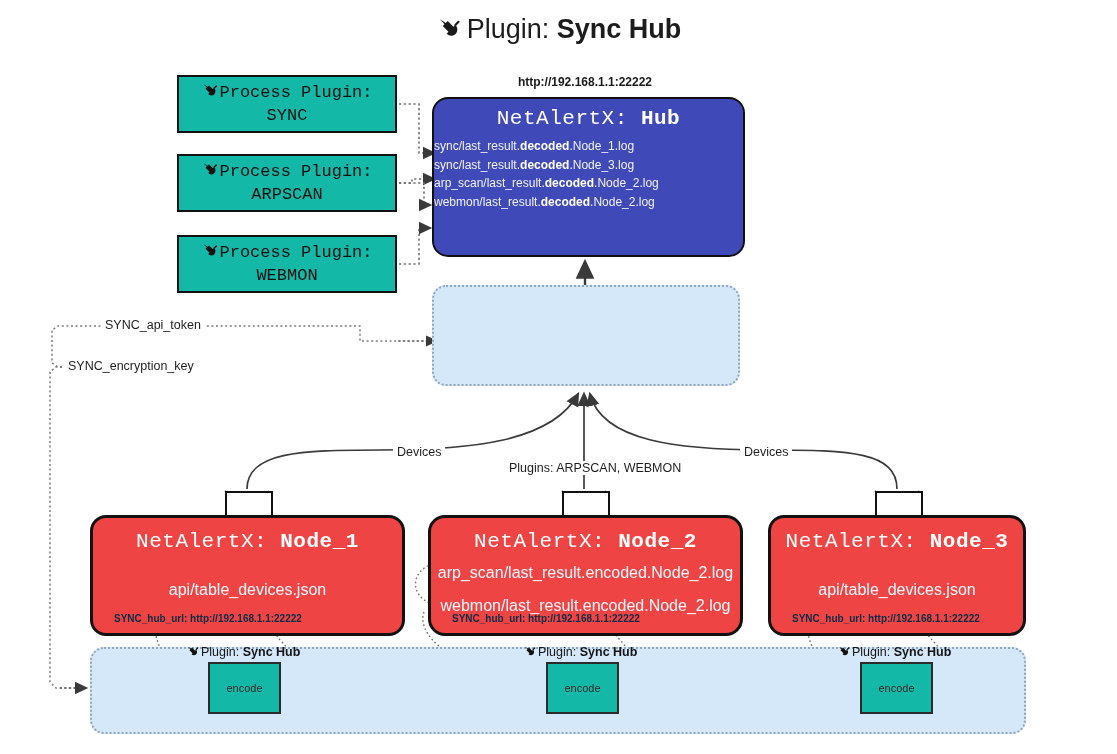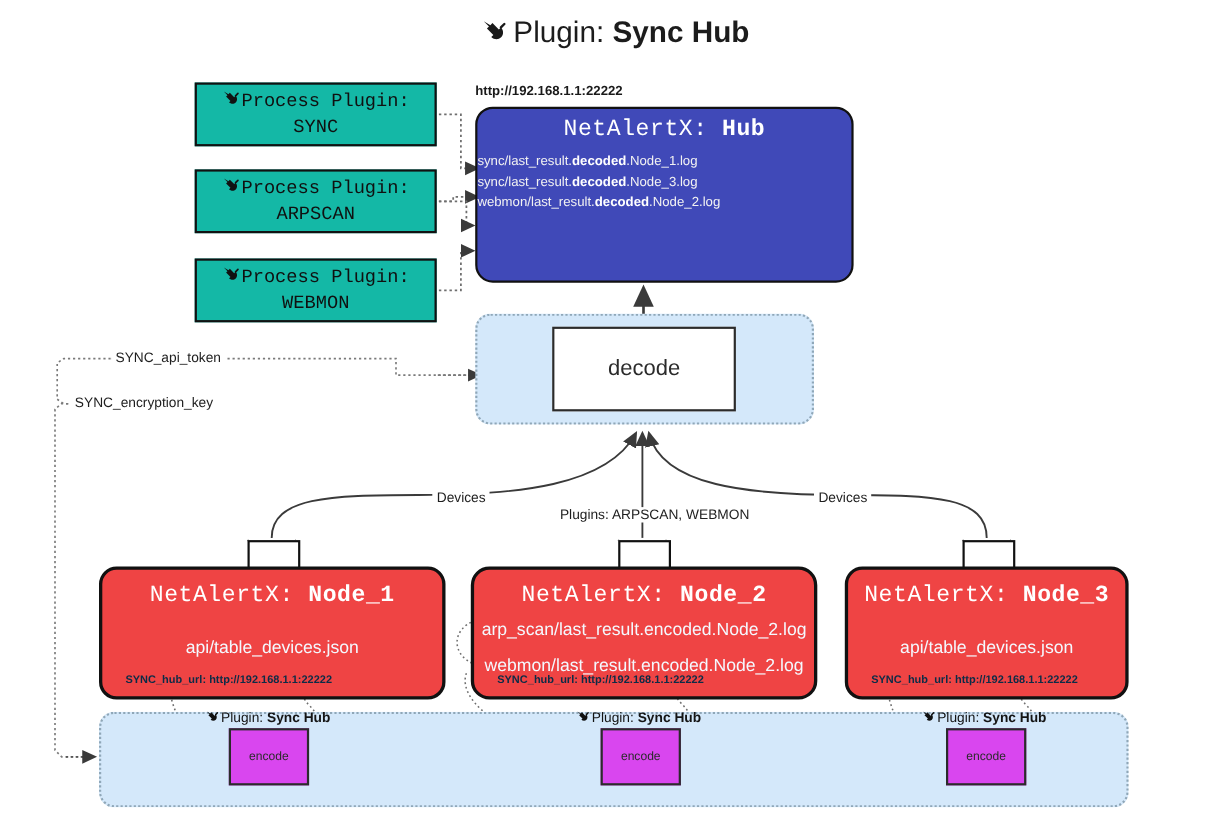--- a/index.html
+++ b/index.html
@@ -28,25 +28,25 @@
     line-height:1.25;
   }
   .pbox .ptxt{display:block;}
   .pbox .plug{display:inline-block;vertical-align:-2px;margin-right:1px;}
   #pbox1{left:177px;top:75px;}
   #pbox2{left:177px;top:154px;}
   #pbox3{left:177px;top:235px;}
 
   
   #hub-url{
-    left:432px;top:75px;width:306px;
+    left:432px;top:75px;width:306px;text-align:center;
     font-size:12px;font-weight:bold;color:#1a1a1a;
   }
   #hub{
-    left:432px;top:97px;width:344px;height:160px;
+    left:432px;top:97px;width:313px;height:160px;
     background:#4049b8;border:2.5px solid #111;border-radius:16px;
     padding-top:8px;box-sizing:border-box;
   }
   #hub .htitle{
     font-family:"Liberation Mono",monospace;font-size:21px;color:#fff;
     text-align:center;margin-bottom:7px;letter-spacing:.5px;
   }
   #hub .htitle b{font-weight:bold;}
   #hub .hline{
     font-size:12px;color:#f2f2f2;text-align:left;line-height:1.56;
@@ -106,21 +106,21 @@
   #node2 .nline{margin-top:7px;}
   #node3{left:768px;top:515px;width:258px;height:121px;}
   #node3 .nline{margin-top:24px;}
 
   
   #encode-band{
     left:90px;top:647px;width:936px;height:87px;
     background:#d4e8fa;border:2px dotted #8fa7b8;border-radius:14px;
   }
   .ebox{
-    width:73px;height:52px;background:#d946ef;border:2px solid #2b2b2b;
+    width:73px;height:52px;background:#14b8a6;border:2px solid #2b2b2b;
     display:flex;align-items:center;justify-content:center;
     font-size:11px;color:#2b2b2b;
   }
   #ebox1{left:208px;top:662px;}
   #ebox2{left:546px;top:662px;}
   #ebox3{left:860px;top:662px;}
   .eplug{
     position:absolute;font-size:12.5px;color:#141414;white-space:nowrap;
   }
   .eplug b{font-weight:bold;}
@@ -253,25 +253,25 @@
 
   <div class="node" id="hub-url">http://192.168.1.1:22222</div>
 
   <div class="node" id="hub">
     <div class="htitle">
       <span>NetAlertX:</span>
       <b>Hub</b>
     </div>
     <div class="hline"><span>sync/last_result.</span><b>decoded</b><span>.Node_1.log</span></div>
     <div class="hline"><span>sync/last_result.</span><b>decoded</b><span>.Node_3.log</span></div>
+    <div class="hline"><span>arp_scan/last_result.</span><b>decoded</b><span>.Node_2.log</span></div>
     <div class="hline"><span>webmon/last_result.</span><b>decoded</b><span>.Node_2.log</span></div>
   </div>
 
   <div class="node" id="decode-wrap"></div>
-  <div class="node" id="decode">decode</div>
 
   <div class="elabel" id="lbl-token">SYNC_api_token</div>
   <div class="elabel" id="lbl-enckey">SYNC_encryption_key</div>
   <div class="elabel" id="lbl-dev-l">Devices</div>
   <div class="elabel" id="lbl-dev-r">Devices</div>
   <div class="elabel" id="lbl-plugins">Plugins: ARPSCAN, WEBMON</div>
 
   <div class="env" id="env1"></div>
   <div class="env" id="env2"></div>
   <div class="env" id="env3"></div>

